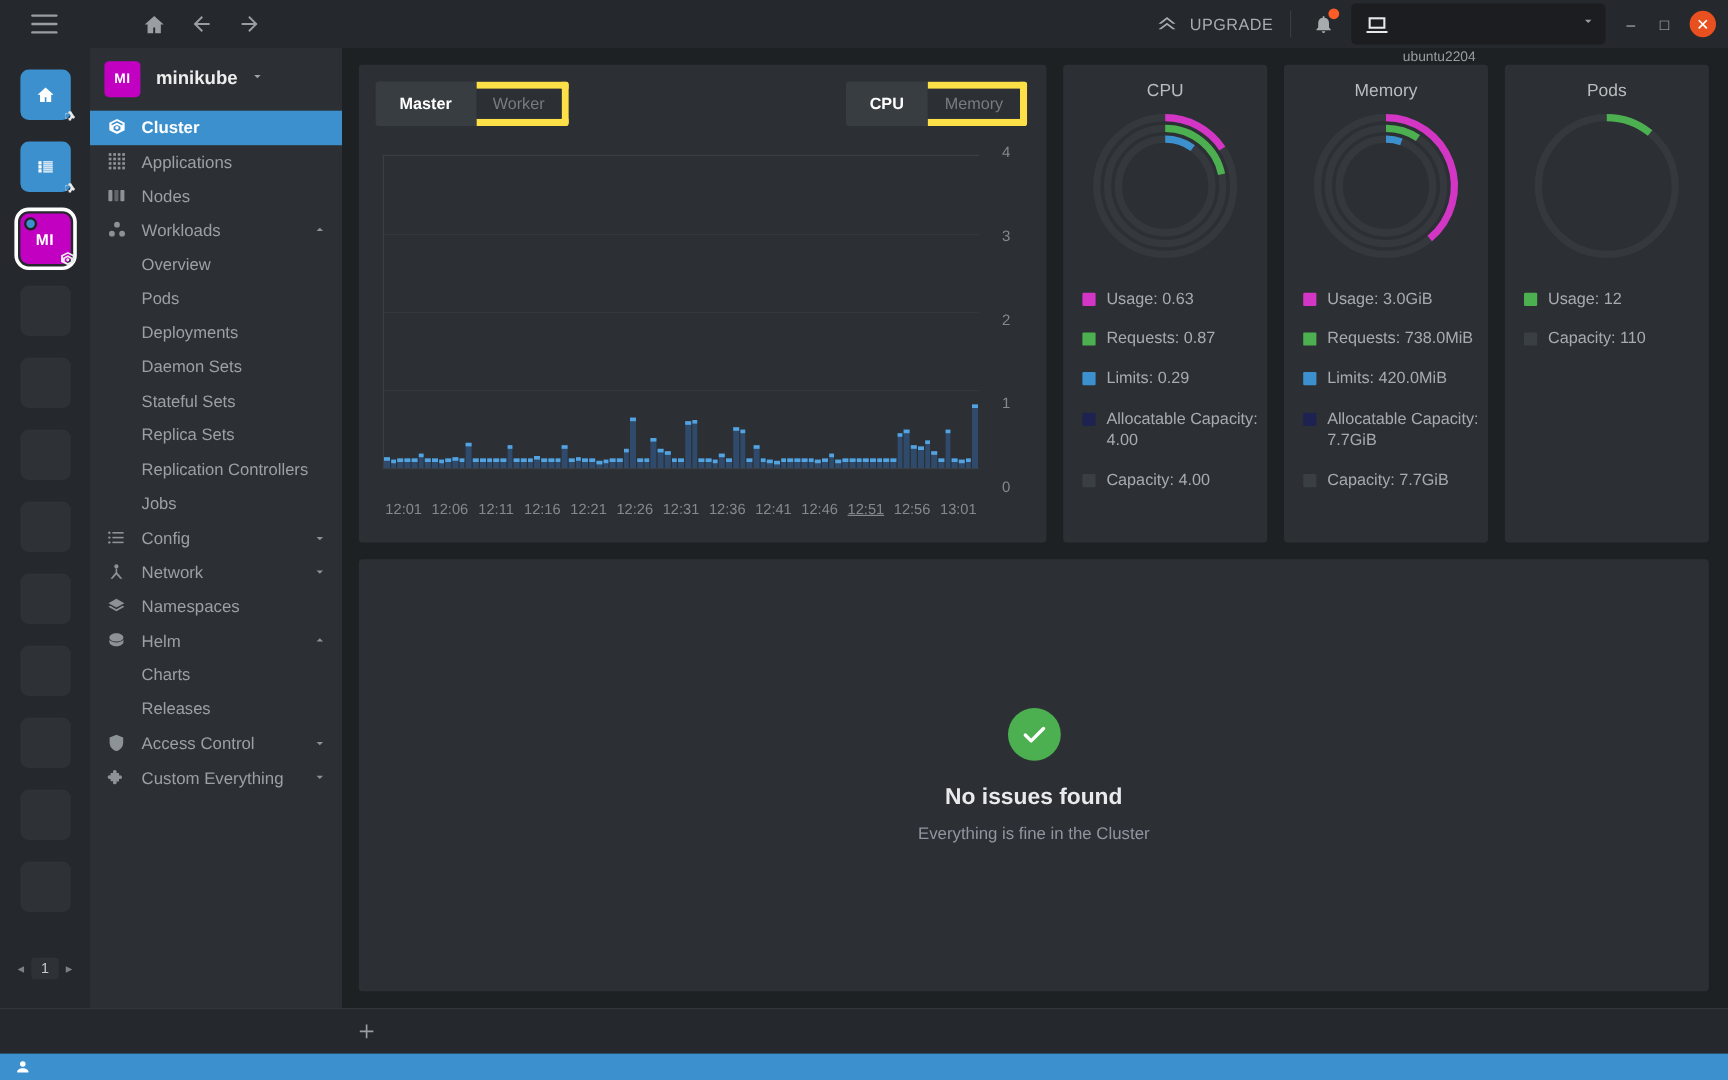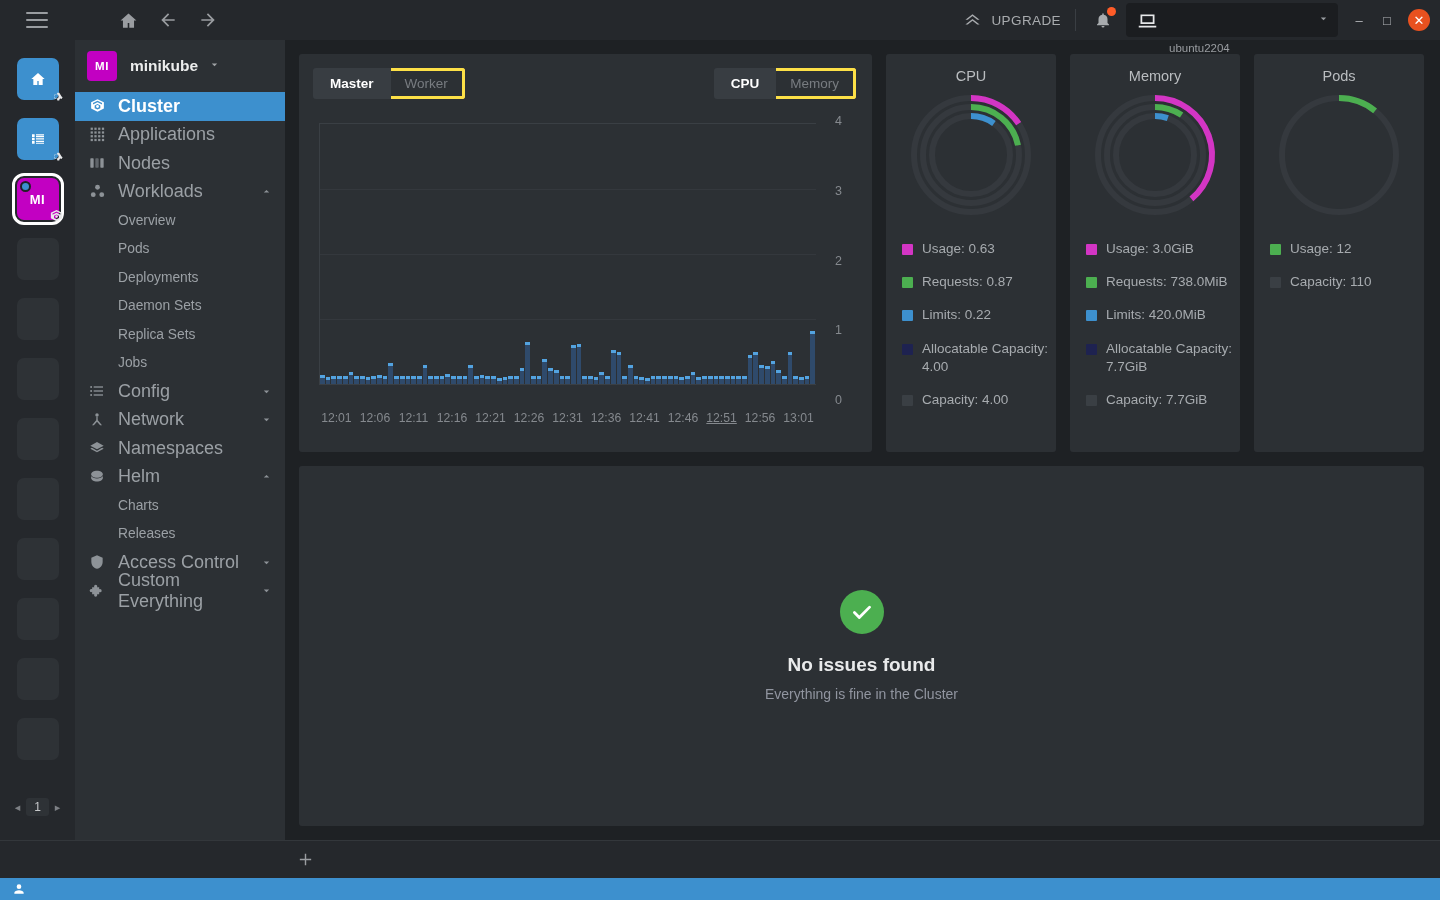--- a/index.html
+++ b/index.html
@@ -69,38 +69,38 @@
 
   
   .sidebar { width: 210px; background: #2c3034; flex: none; display: flex; flex-direction: column; overflow: hidden; }
   .ctx-head { height: 52px; display: flex; align-items: center; padding: 0 12px; cursor: pointer; }
   .ctx-av { width: 30px; height: 30px; border-radius: 4px; background: #c200c2; color: #fff; font-size: 11.5px; font-weight: 600; display: flex; align-items: center; justify-content: center; letter-spacing: .5px; }
   .ctx-name { margin-left: 13px; color: #eceded; font-size: 15.5px; font-weight: 700; }
   .ctx-caret { margin-left: 10px; }
   .ctx-caret svg { fill: #a0a3a6; }
   .menu { flex: 1; overflow-y: auto; padding-bottom: 10px; }
   .menu::-webkit-scrollbar { width: 0; }
-  .m-item { height: 28.5px; display: flex; align-items: center; padding: 0 12px; color: #9ba0a5; font-size: 18px; cursor: pointer; }
+  .m-item { height: 28.5px; display: flex; align-items: center; padding: 0 12px; color: #9ba0a5; font-size: 14px; cursor: pointer; }
   .m-item.selected { background: #3d90ce; color: #ffffff; font-weight: 600; }
   .m-ico { width: 20px; height: 18px; display: flex; align-items: center; justify-content: center; margin-right: 11px; flex: none; }
   .m-ico svg { fill: #8d9297; }
   .m-item.selected .m-ico svg { fill: #ffffff; }
   .m-caret { margin-left: auto; display: flex; align-items: center; }
   .m-caret svg { fill: #8d9297; }
   .m-sub { height: 28.5px; display: flex; align-items: center; padding-left: 43px; color: #9ba0a5; font-size: 13.8px; cursor: pointer; }
 
   
   .main { flex: 1; background: #1e2124; display: flex; flex-direction: column; min-width: 0; padding: 14px 16px 0 14px; overflow: hidden; }
   .top-grid { display: flex; gap: 14px; height: 398px; flex: none; }
   .card { background: #2c3034; border-radius: 3px; }
   .metrics-card { flex: 1; position: relative; padding: 14px 16px 10px 14px; min-width: 0; }
   .seg-row { display: flex; align-items: center; justify-content: space-between; }
   .seg { display: flex; }
   .seg button {
-    background: transparent; border: 3px solid #fde047; color: #787c81; font-size: 13.5px;
+    background: transparent; border: 6px solid #fde047; color: #787c81; font-size: 13.5px;
     font-family: inherit; padding: 5px 14px; cursor: pointer;
   }
   .seg button:first-child { border-radius: 3px 0 0 3px; }
   .seg button:last-child { border-radius: 0 3px 3px 0; border-left: none; }
   .seg button.on { background: #383d42; color: #ffffff; font-weight: 700; border-color: #383d42; }
   .chart-wrap { position: relative; margin-top: 24px; height: 300px; }
   .plot { position: absolute; left: 6px; right: 40px; top: 0; bottom: 38px; border: 1px solid #3a3f44; border-right: none; border-bottom: 1px solid #3a3f44; }
   .gridline { position: absolute; left: 0; right: 0; height: 1px; background: #34383d; }
   .bars { position: absolute; left: 0; right: 0; bottom: 0; top: 0; display: flex; align-items: flex-end; }
   .bar { flex: 1; background: #2f4a6b; border-top: 3px solid #53a3e0; min-height: 2px; }
@@ -350,21 +350,27 @@
           <div class="m-sub">
             <span>Pods</span>
           </div>
           <div class="m-sub">
             <span>Deployments</span>
           </div>
           <div class="m-sub">
             <span>Daemon Sets</span>
           </div>
           <div class="m-sub">
+            <span>Stateful Sets</span>
+          </div>
+          <div class="m-sub">
             <span>Replica Sets</span>
+          </div>
+          <div class="m-sub">
+            <span>Replication Controllers</span>
           </div>
           <div class="m-sub">
             <span>Jobs</span>
           </div>
           <div class="m-item">
             <span class="m-ico">
               <svg width="16" height="16" viewBox="0 0 24 24">
                 <circle cx="3.2" cy="6" r="1.5"></circle>
                 <circle cx="3.2" cy="12" r="1.5"></circle>
                 <circle cx="3.2" cy="18" r="1.5"></circle>
@@ -602,21 +608,21 @@
               <div class="lg">
                 <span class="sw" style="background:#d335c4"></span>
                 <span>Usage: 0.63</span>
               </div>
               <div class="lg">
                 <span class="sw" style="background:#4caf50"></span>
                 <span>Requests: 0.87</span>
               </div>
               <div class="lg">
                 <span class="sw" style="background:#3d90ce"></span>
-                <span>Limits: 0.22</span>
+                <span>Limits: 0.29</span>
               </div>
               <div class="lg">
                 <span class="sw" style="background:#1e2250"></span>
                 <span>Allocatable Capacity: 4.00</span>
               </div>
               <div class="lg">
                 <span class="sw" style="background:#3a3f44"></span>
                 <span>Capacity: 4.00</span>
               </div>
             </div>

